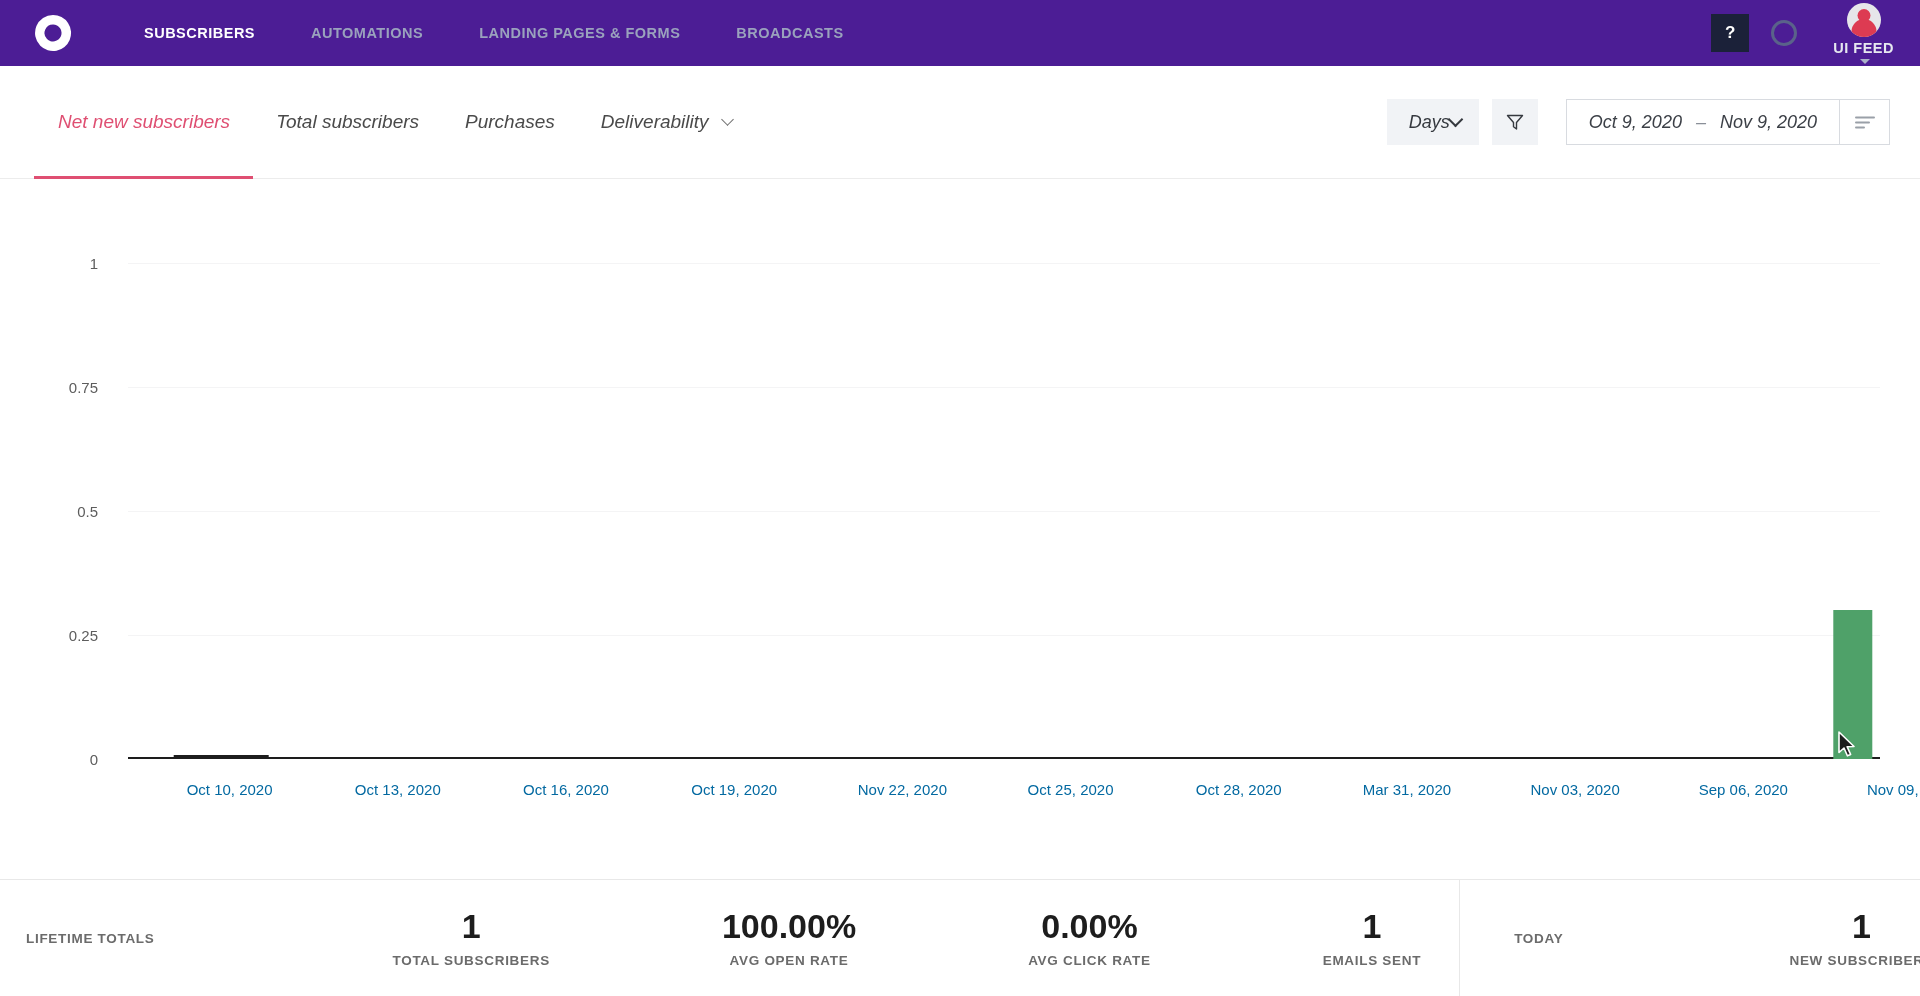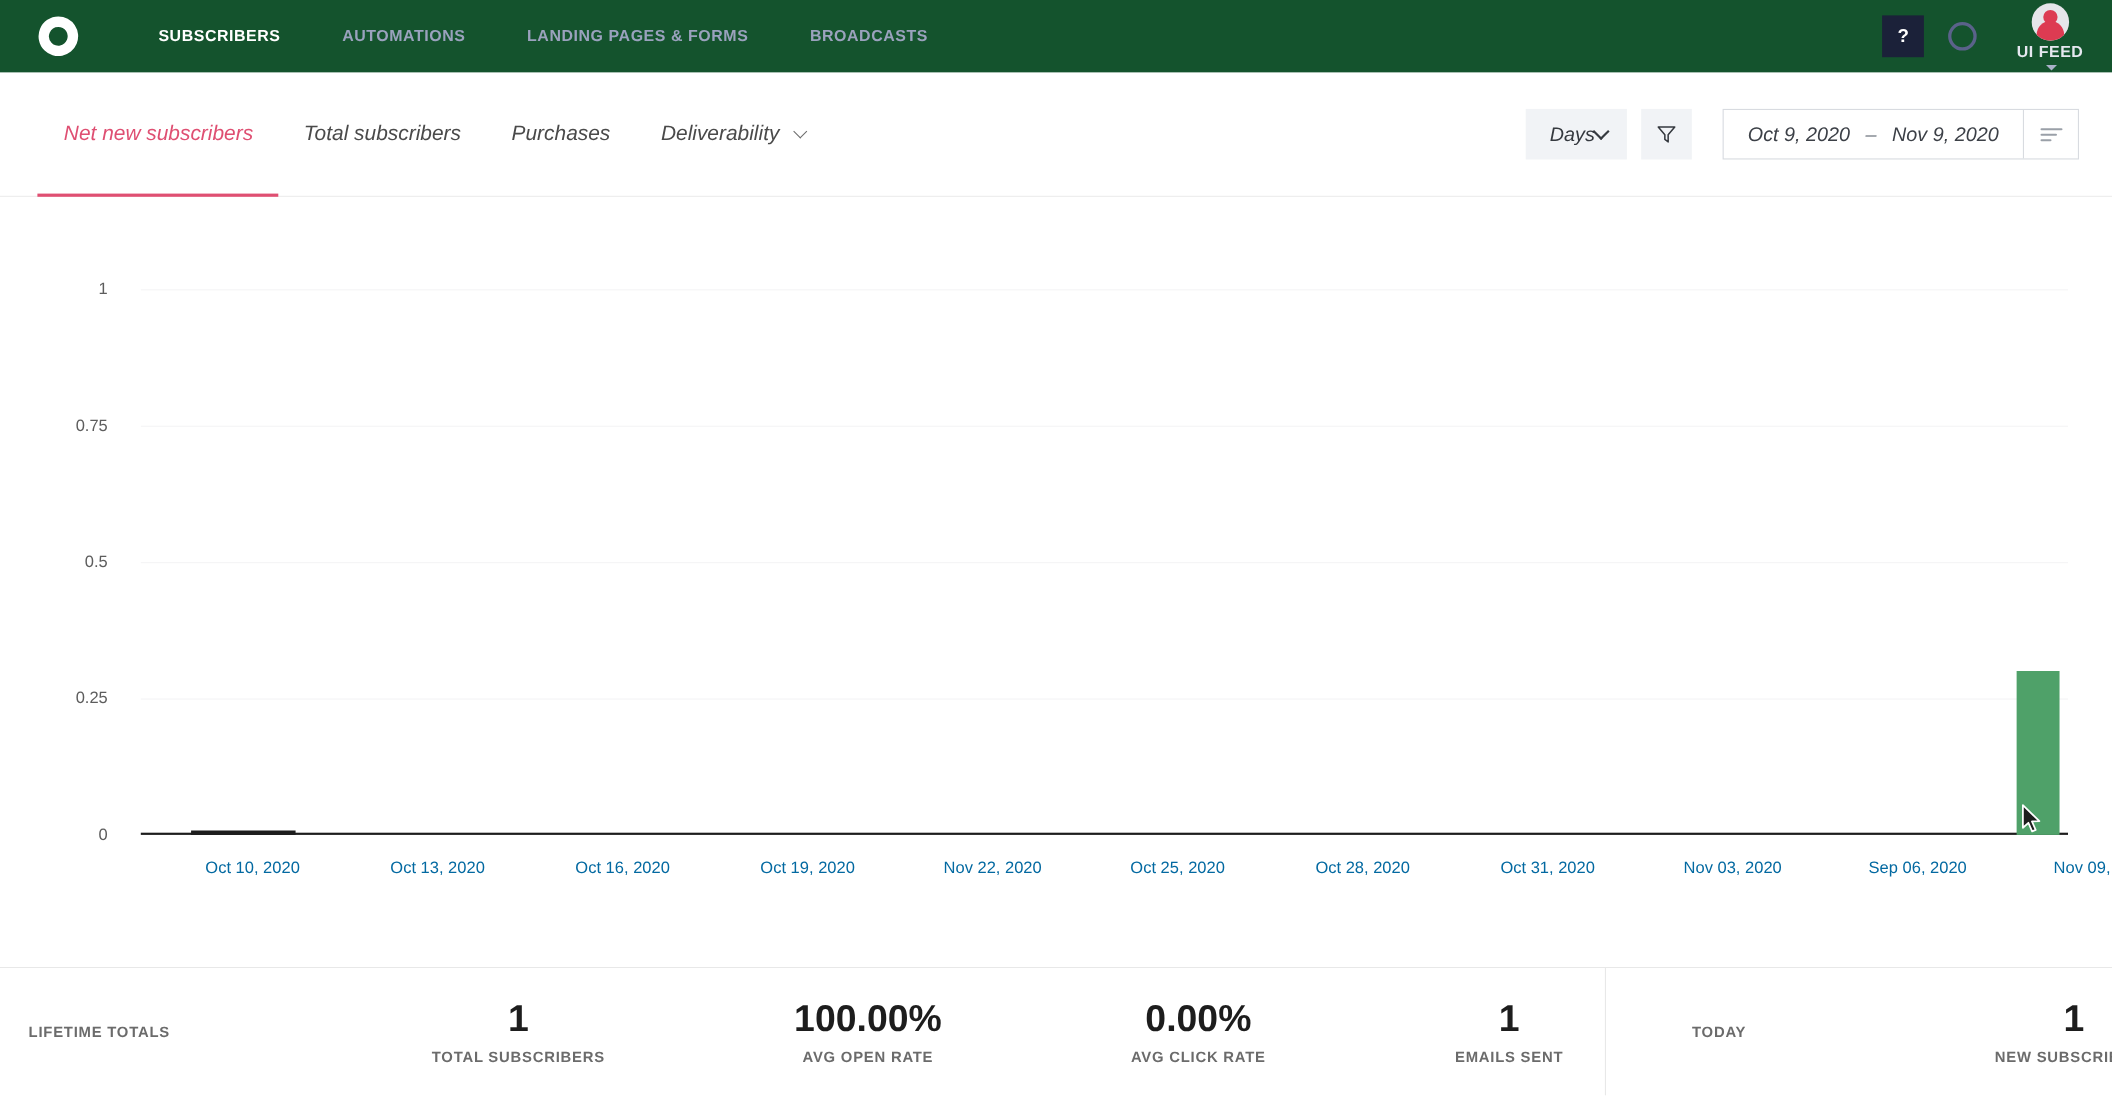--- a/index.html
+++ b/index.html
@@ -9,21 +9,21 @@
     height: 996px;
     overflow: hidden;
     background: #ffffff;
     font-family: "Liberation Sans", sans-serif;
     -webkit-font-smoothing: antialiased;
   }
 
   
   .topnav {
     height: 66px;
-    background: #14532d;
+    background: #4c1d95;
     display: flex;
     align-items: center;
     padding: 0 26px 0 30px;
     position: relative;
   }
   .logo {
     width: 46px; height: 46px;
     display: flex; align-items: center; justify-content: center;
     margin-right: 40px;
     flex: none;
@@ -267,21 +267,20 @@
     width: 20px; height: 29px;
     pointer-events: none;
   }
 
   
   .stats {
     border-top: 1px solid #e8e8e8;
     height: 117px;
     display: flex;
     align-items: stretch;
-    gap: 24px;
   }
   .stats-left {
     flex: 0 0 1434px;
     display: flex;
     align-items: center;
     border-right: 1px solid #e8e8e8;
     padding-left: 26px;
   }
   .stats-right {
     flex: 1;
@@ -407,21 +406,21 @@
       <div class="baseline"></div>
       <div class="bar-zero" style="left: 5.3125%; width: 5.4%;"></div>
       <div class="bar" title="Nov 09, 2020: 0.3" style="left: 98.4375%; width: 2.25%; height: 30%; background: rgb(79, 161, 105);"></div>
       <div class="xtick" style="left: 5.8%;">Oct 10, 2020</div>
       <div class="xtick" style="left: 15.4%;">Oct 13, 2020</div>
       <div class="xtick" style="left: 25%;">Oct 16, 2020</div>
       <div class="xtick" style="left: 34.6%;">Oct 19, 2020</div>
       <div class="xtick" style="left: 44.2%;">Nov 22, 2020</div>
       <div class="xtick" style="left: 53.8%;">Oct 25, 2020</div>
       <div class="xtick" style="left: 63.4%;">Oct 28, 2020</div>
-      <div class="xtick" style="left: 73%;">Oct 31, 2020</div>
+      <div class="xtick" style="left: 73%;">Mar 31, 2020</div>
       <div class="xtick" style="left: 82.6%;">Nov 03, 2020</div>
       <div class="xtick" style="left: 92.2%;">Sep 06, 2020</div>
       <div class="xtick" style="left: 101.8%;">Nov 09, 2020</div>
     </div>
   <svg class="cursor" id="cursor" viewBox="0 0 20 29" style="left: 1838px; top: 552px; position: absolute;">
     <path d="M1 1 L1 21.5 L6 17 L9.4 24.8 L12.6 23.4 L9.2 15.8 L16 15.5 Z" fill="#1d1d1d" stroke="#ffffff" stroke-width="1.6" stroke-linejoin="round"></path>
   </svg>
 </div>
 
 <div class="stats">

